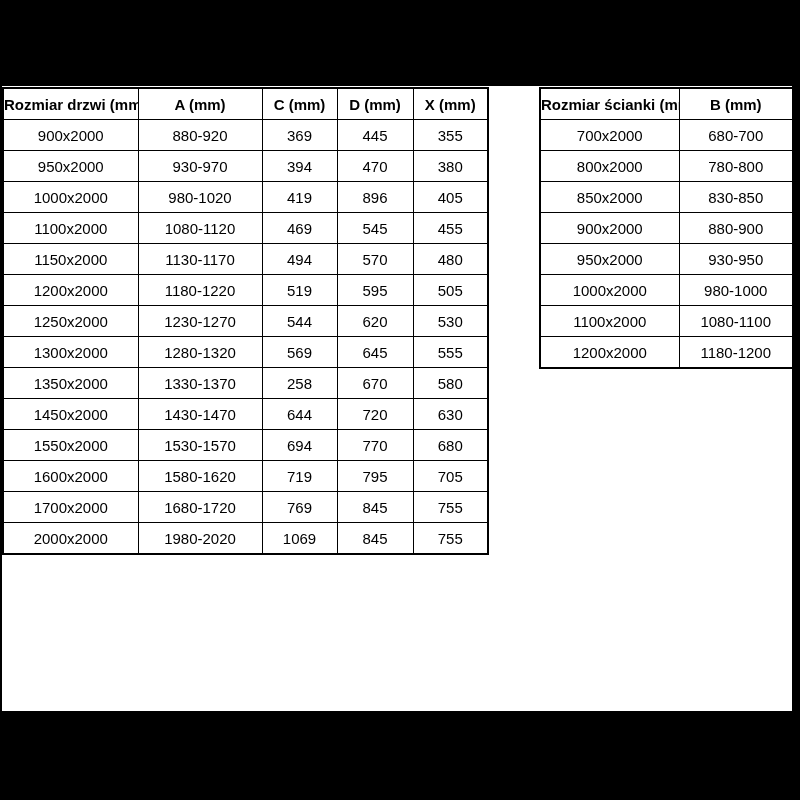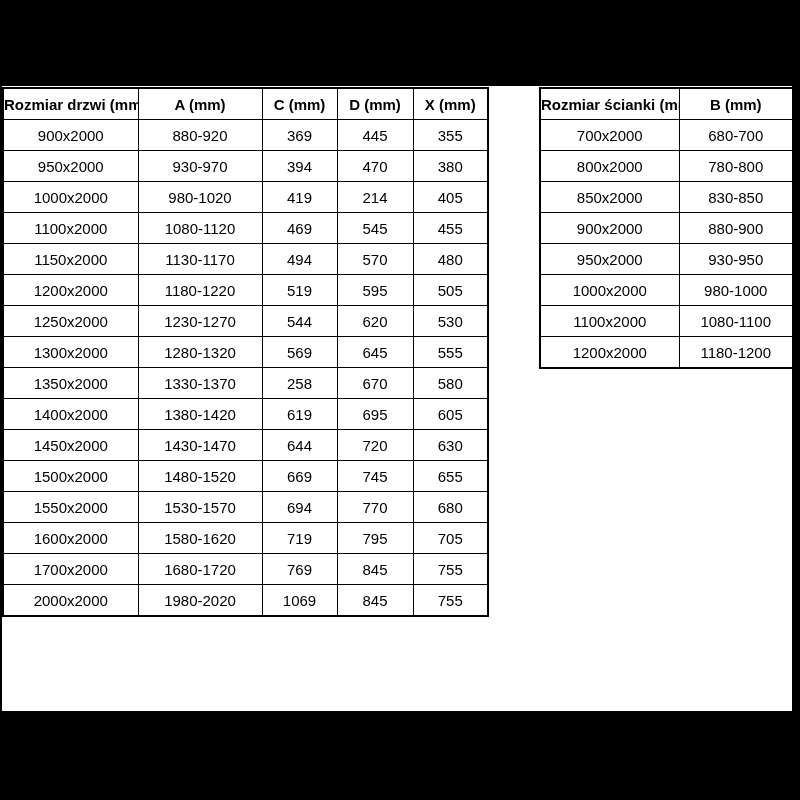--- a/index.html
+++ b/index.html
@@ -93,21 +93,21 @@
             <td>950x2000</td>
             <td>930-970</td>
             <td>394</td>
             <td>470</td>
             <td>380</td>
           </tr>
           <tr>
             <td>1000x2000</td>
             <td>980-1020</td>
             <td>419</td>
-            <td>214</td>
+            <td>896</td>
             <td>405</td>
           </tr>
           <tr>
             <td>1100x2000</td>
             <td>1080-1120</td>
             <td>469</td>
             <td>545</td>
             <td>455</td>
           </tr>
           <tr>
@@ -139,39 +139,25 @@
             <td>555</td>
           </tr>
           <tr>
             <td>1350x2000</td>
             <td>1330-1370</td>
             <td>258</td>
             <td>670</td>
             <td>580</td>
           </tr>
           <tr>
-            <td>1400x2000</td>
-            <td>1380-1420</td>
-            <td>619</td>
-            <td>695</td>
-            <td>605</td>
-          </tr>
-          <tr>
             <td>1450x2000</td>
             <td>1430-1470</td>
             <td>644</td>
             <td>720</td>
             <td>630</td>
-          </tr>
-          <tr>
-            <td>1500x2000</td>
-            <td>1480-1520</td>
-            <td>669</td>
-            <td>745</td>
-            <td>655</td>
           </tr>
           <tr>
             <td>1550x2000</td>
             <td>1530-1570</td>
             <td>694</td>
             <td>770</td>
             <td>680</td>
           </tr>
           <tr>
             <td>1600x2000</td>

